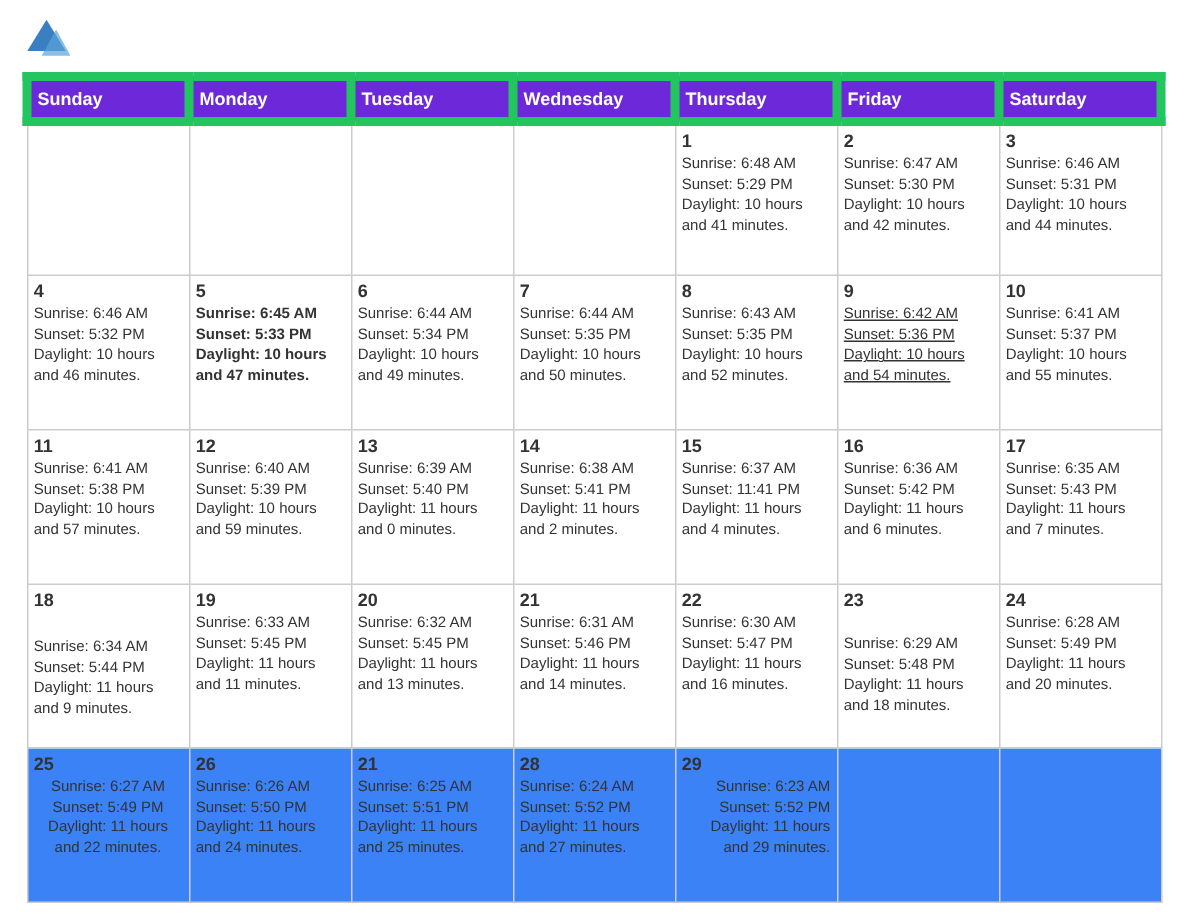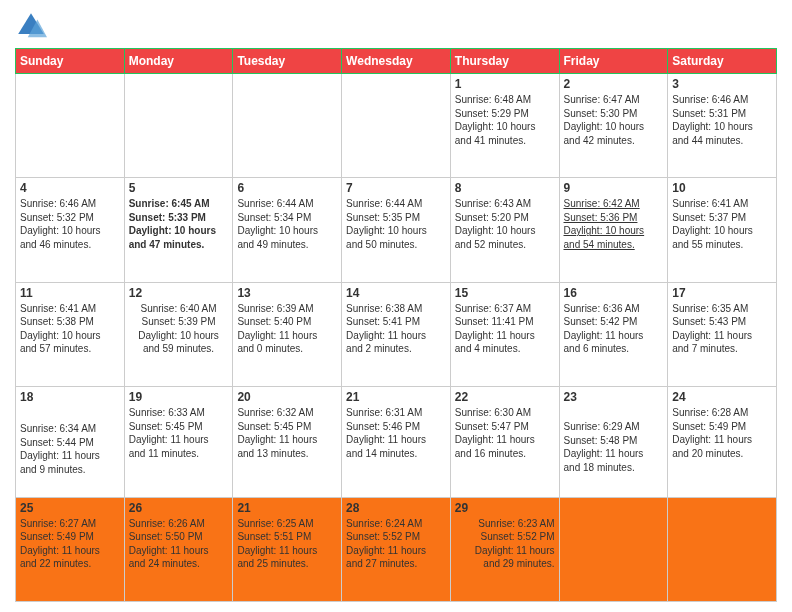--- a/index.html
+++ b/index.html
@@ -61,40 +61,40 @@
       color: #555;
     }
     .calendar {
       flex: 1;
       border: 1px solid #ccc;
       border-collapse: collapse;
       width: 100%;
       table-layout: fixed;
     }
     .calendar thead tr th {
-      background: #ef4444;
+      background: #6d28d9;
       color: #fff;
       font-size: 12px;
       font-weight: bold;
       padding: 5px 4px;
       text-align: left;
-      border: 1px solid #22c55e;
+      border: 6px solid #22c55e;
       margin-left: 10px;
     }
     .calendar tbody tr td {
       vertical-align: top;
       border: 1px solid #ccc;
       padding: 3px 4px;
       font-size: 10px;
       color: #333;
       background: #fff;
       height: 88px;
     }
     .calendar tbody tr:last-child td {
-      background: #f97316;
+      background: #3b82f6;
     }
     .day-num {
       font-size: 12px;
       font-weight: bold;
       color: #333;
       display: block;
       margin-bottom: 2px;
     }
     .day-info {
       font-size: 10px;
@@ -191,21 +191,21 @@
           <td>
             <span class="day-num">7</span>
             <div class="day-info" style="white-space: pre-line;">Sunrise: 6:44 AM
 Sunset: 5:35 PM
 Daylight: 10 hours
 and 50 minutes.</div>
           </td>
           <td>
             <span class="day-num">8</span>
             <div class="day-info" style="white-space: pre-line;">Sunrise: 6:43 AM
-Sunset: 5:20 PM
+Sunset: 5:35 PM
 Daylight: 10 hours
 and 52 minutes.</div>
           </td>
           <td>
             <span class="day-num">9</span>
             <div class="day-info" style="white-space: pre-line; text-decoration: underline;">Sunrise: 6:42 AM
 Sunset: 5:36 PM
 Daylight: 10 hours
 and 54 minutes.</div>
           </td>
@@ -220,21 +220,21 @@
         <tr>
           <td>
             <span class="day-num">11</span>
             <div class="day-info" style="white-space: pre-line;">Sunrise: 6:41 AM
 Sunset: 5:38 PM
 Daylight: 10 hours
 and 57 minutes.</div>
           </td>
           <td>
             <span class="day-num">12</span>
-            <div class="day-info" style="white-space: pre-line; text-align: center;">Sunrise: 6:40 AM
+            <div class="day-info" style="white-space: pre-line;">Sunrise: 6:40 AM
 Sunset: 5:39 PM
 Daylight: 10 hours
 and 59 minutes.</div>
           </td>
           <td>
             <span class="day-num">13</span>
             <div class="day-info" style="white-space: pre-line;">Sunrise: 6:39 AM
 Sunset: 5:40 PM
 Daylight: 11 hours
 and 0 minutes.</div>
@@ -315,21 +315,21 @@
             <span class="day-num">24</span>
             <div class="day-info" style="white-space: pre-line;">Sunrise: 6:28 AM
 Sunset: 5:49 PM
 Daylight: 11 hours
 and 20 minutes.</div>
           </td>
         </tr>
         <tr>
           <td>
             <span class="day-num">25</span>
-            <div class="day-info" style="white-space: pre-line;">Sunrise: 6:27 AM
+            <div class="day-info" style="white-space: pre-line; text-align: center;">Sunrise: 6:27 AM
 Sunset: 5:49 PM
 Daylight: 11 hours
 and 22 minutes.</div>
           </td>
           <td>
             <span class="day-num">26</span>
             <div class="day-info" style="white-space: pre-line;">Sunrise: 6:26 AM
 Sunset: 5:50 PM
 Daylight: 11 hours
 and 24 minutes.</div>

